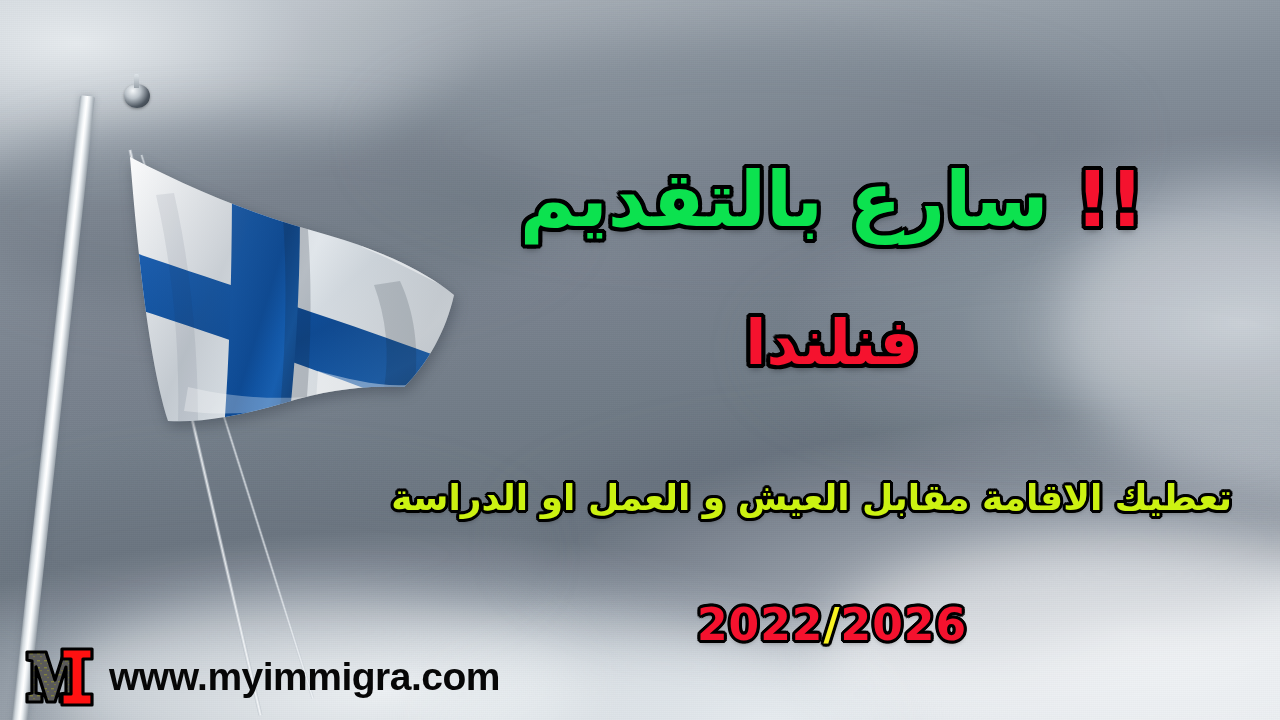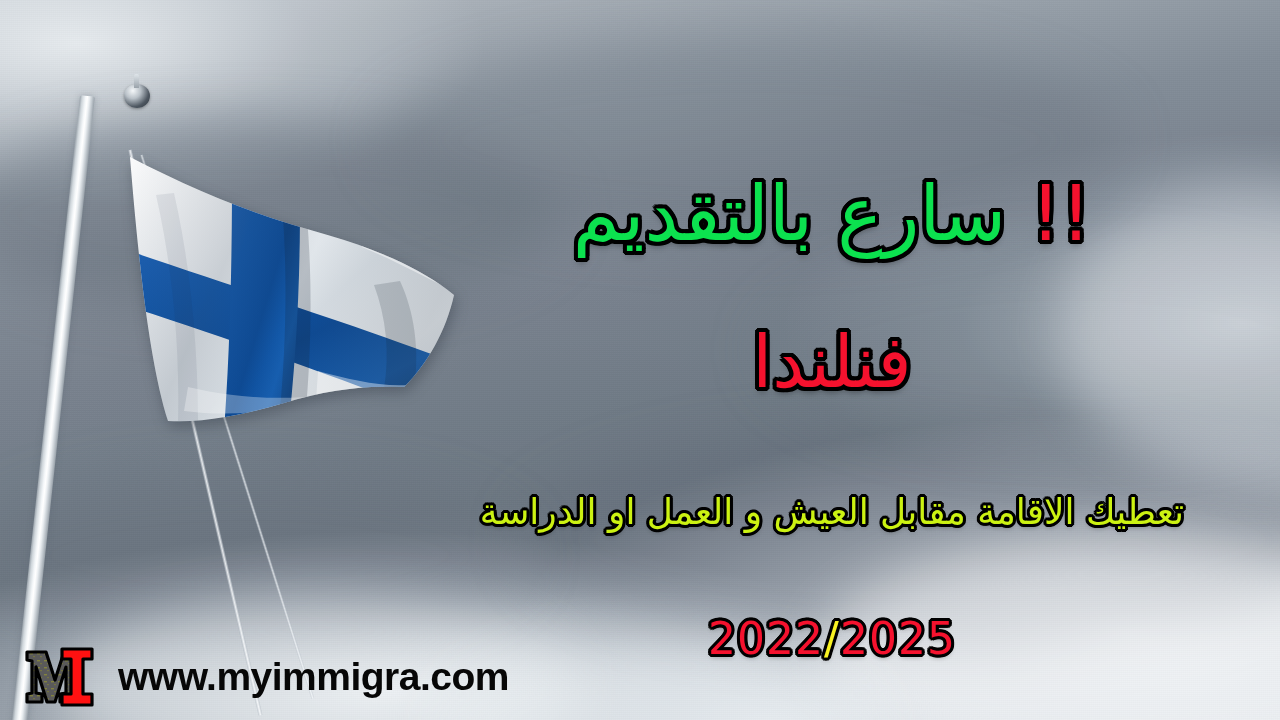--- a/index.html
+++ b/index.html
@@ -154,23 +154,22 @@
     height: 720px;
     direction: rtl;
     text-align: center;
     pointer-events: none;
   }
 
   .line {
     position: absolute;
     width: 100%;
     white-space: nowrap;
-    font-weight: 400;
+    font-weight: 700;
     line-height: 1;
-    margin-top: 14px;
   }
 
   
   .outline-3 {
     text-shadow:
       -3px -3px 0 #000, 0 -3px 0 #000,  3px -3px 0 #000,
        3px  0   0 #000, 3px  3px 0 #000, 0  3px 0 #000,
       -3px  3px 0 #000,-3px  0   0 #000,
       -2px -4px 0 #000, 2px -4px 0 #000, -2px 4px 0 #000, 2px 4px 0 #000,
       -4px -2px 0 #000, 4px -2px 0 #000, -4px 2px 0 #000, 4px 2px 0 #000,
@@ -189,21 +188,21 @@
   #line-headline {
     top: 162px;
     font-size: 76px;
     letter-spacing: 0;
   }
   #line-headline .hl-text { color: #0ce24f; }
   #line-headline .hl-bangs { color: #f5122e; }
 
   #line-country {
     top: 312px;
-    font-size: 72px;
+    font-size: 62px;
     color: #f5122e;
   }
 
   #line-tagline {
     top: 480px;
     font-size: 36px;
     color: #ccf212;
   }
 
   #line-years {
@@ -215,21 +214,21 @@
   #line-years .yr { color: #f5122e; }
   #line-years .sep { color: #f8f222; }
 
   
   .watermark {
     position: absolute;
     left: 22px;
     bottom: 10px;
     display: flex;
     align-items: center;
-    gap: 18px;
+    gap: 9px;
     pointer-events: auto;
   }
   .wm-logo { display: block; }
   .wm-url {
     font-family: "Liberation Sans", "DejaVu Sans", sans-serif;
     font-size: 39px;
     font-weight: 700;
     color: #070707;
     letter-spacing: -0.5px;
     line-height: 1;
@@ -319,21 +318,21 @@
 
     <div class="line outline-3" id="line-headline">
       <span class="hl-bangs">!!</span><span>&nbsp;</span><span class="hl-text">سارع بالتقديم</span>
     </div>
 
     <div class="line outline-3" id="line-country">فنلندا</div>
 
     <div class="line outline-2" id="line-tagline">تعطيك الاقامة مقابل العيش و العمل او الدراسة</div>
 
     <div class="line outline-2" id="line-years">
-      <span class="yr">2022</span><span class="sep">/</span><span class="yr">2025</span>
+      <span class="yr">2022</span><span class="sep">/</span><span class="yr">2026</span>
     </div>
 
   </div>
 
   <div class="watermark">
     <svg class="wm-logo" width="78" height="66" viewBox="0 0 78 66">
       <defs>
         <pattern id="speck" width="7" height="7" patternUnits="userSpaceOnUse">
           <rect width="7" height="7" fill="#5a5a5a"></rect>
           <rect x="1" y="2" width="3" height="1.4" fill="#8a8a3a" opacity="0.85"></rect>

